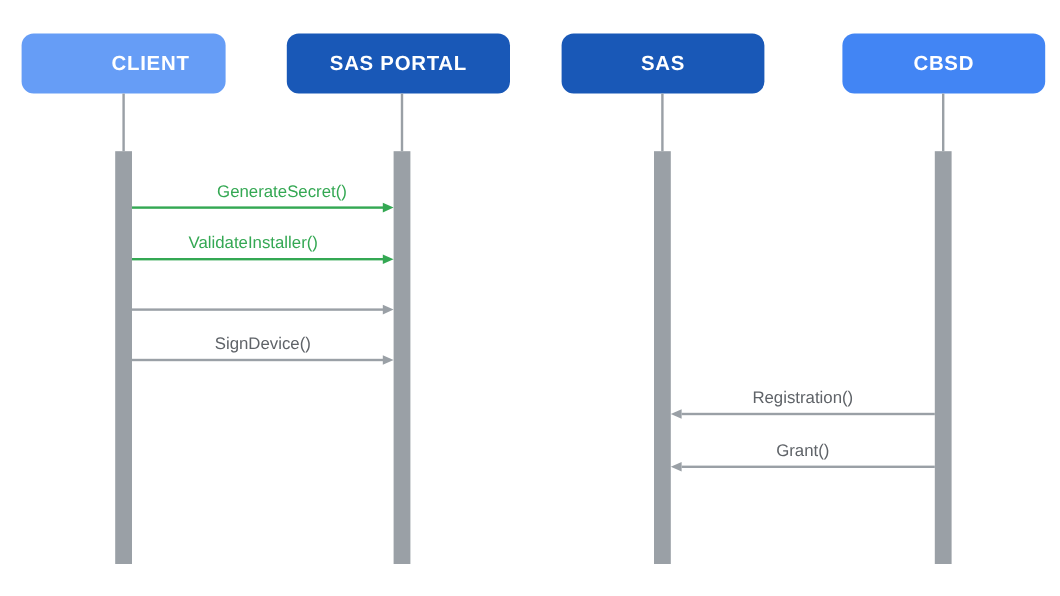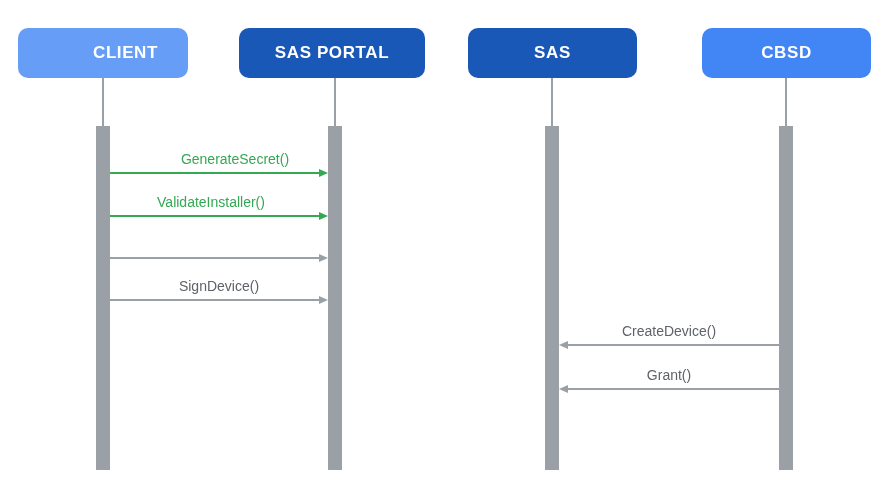--- a/index.html
+++ b/index.html
@@ -108,21 +108,21 @@
   <div class="msg-line bg-green" style="left:110px; width:210px; top:215px;"></div>
   <div class="msg-head msg-head--right bd-green" style="left:319px; top:211.5px;"></div>
 
   <div class="msg-line bg-gray" style="left:110px; width:210px; top:257px;"></div>
   <div class="msg-head msg-head--right bd-gray" style="left:319px; top:253.5px;"></div>
 
   <div class="msg-label c-gray" style="left:110px; width:218px; top:277px;">SignDevice()</div>
   <div class="msg-line bg-gray" style="left:110px; width:210px; top:299px;"></div>
   <div class="msg-head msg-head--right bd-gray" style="left:319px; top:295.5px;"></div>
 
-  <div class="msg-label c-gray" style="left:559px; width:220px; top:322px;">CreateDevice()</div>
+  <div class="msg-label c-gray" style="left:559px; width:220px; top:322px;">Registration()</div>
   <div class="msg-line bg-gray" style="left:568px; width:211px; top:344px;"></div>
   <div class="msg-head msg-head--left bd-gray" style="left:559px; top:340.5px;"></div>
 
   <div class="msg-label c-gray" style="left:559px; width:220px; top:366px;">Grant()</div>
   <div class="msg-line bg-gray" style="left:568px; width:211px; top:388px;"></div>
   <div class="msg-head msg-head--left bd-gray" style="left:559px; top:384.5px;"></div>
 
 </div>
 
 </body></html>

